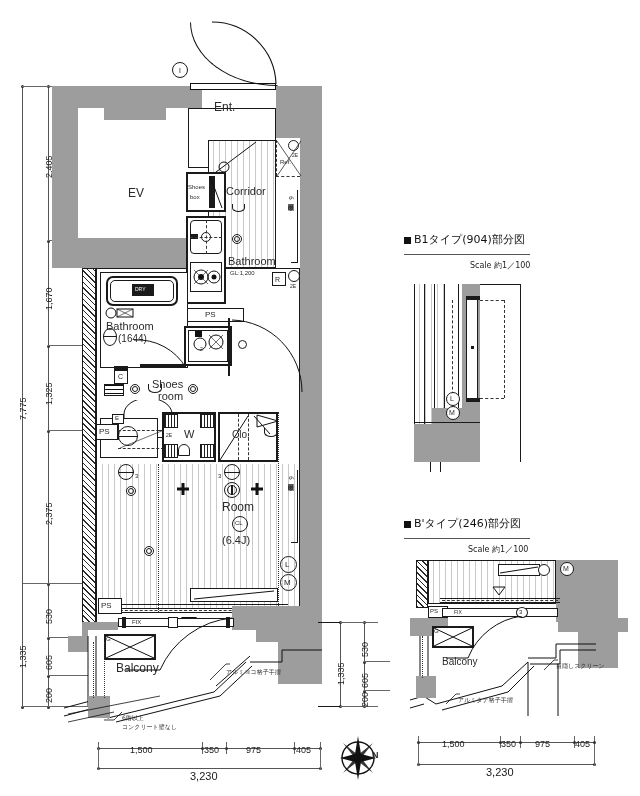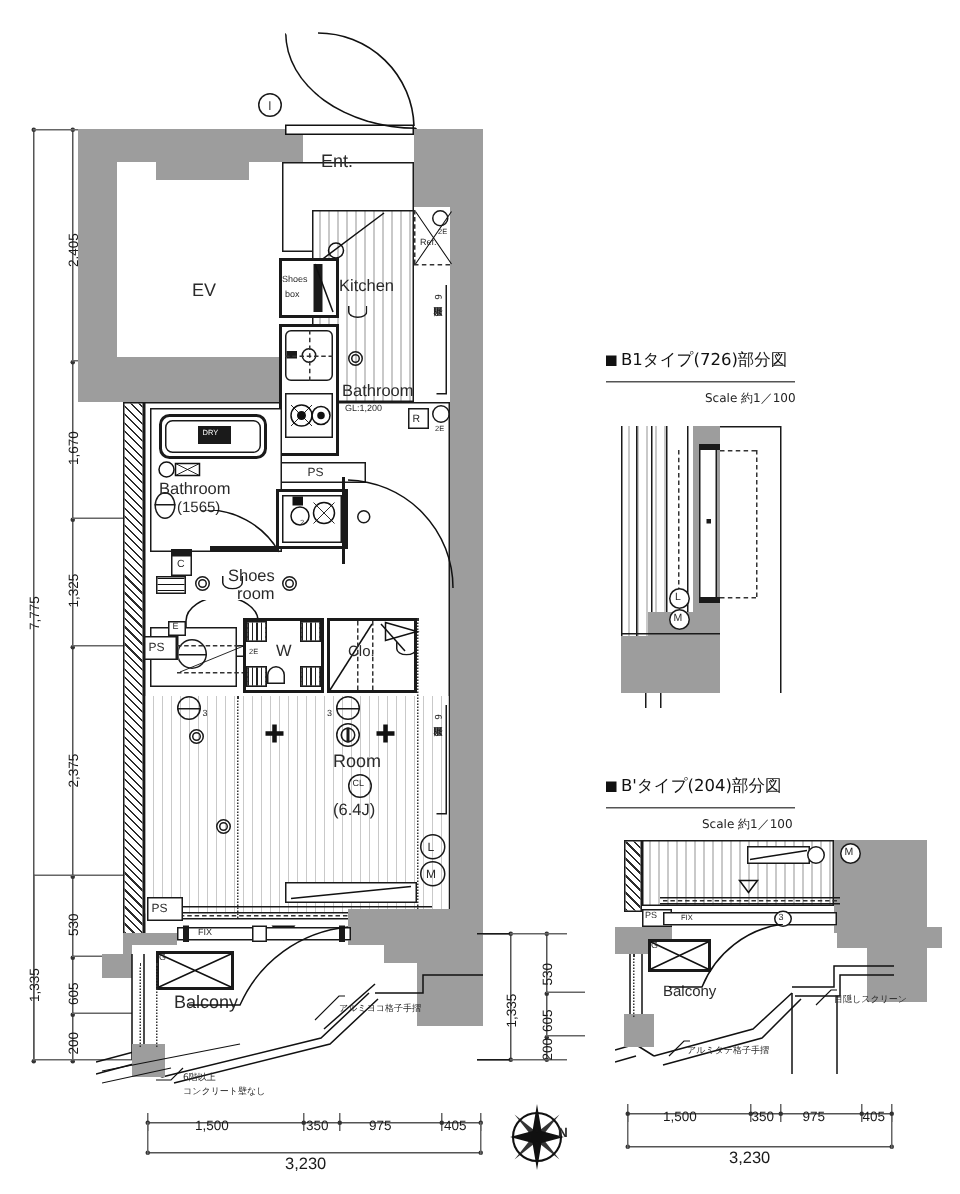--- a/index.html
+++ b/index.html
@@ -149,21 +149,21 @@
     <path d="M 96,64 A 64,64 0 0 0 32,2" fill="none" stroke="#111" stroke-width="1.1"></path>
   </svg>
 
   <div class="circ" style="left:172px;top:62px;width:16px;height:16px;"></div>
   <div class="lbl lbl-xs" style="left:179px;top:66px;font-size:8px;">l</div>
 
   <div class="lbl lbl-room" style="left:128px;top:186px;font-size:12px;">EV</div>
 
   <div class="floor" style="left:208px;top:140px;width:68px;height:128px;"></div>
   <div class="rect" style="left:208px;top:140px;width:68px;height:128px;background:transparent;"></div>
-  <div class="lbl lbl-room" style="left:226px;top:185px;font-size:11px;">Kitchen</div>
+  <div class="lbl lbl-room" style="left:226px;top:185px;font-size:11px;">Corridor</div>
 
   <svg class="abs" style="left:186px;top:138px;width:92px;height:58px;">
     <path d="M 6,52 L 70,4" fill="none" stroke="#111" stroke-width="1"></path>
     <circle cx="38" cy="29" r="5" fill="none" stroke="#111" stroke-width="1"></circle>
   </svg>
 
   <div class="circ" style="left:232px;top:204px;width:13px;height:8px;border-radius:0 0 50% 50%;border-top:none;"></div>
   <div class="circ" style="left:232px;top:234px;width:10px;height:10px;"></div>
   <div class="circ" style="left:234px;top:236px;width:6px;height:6px;"></div>
 
@@ -221,21 +221,21 @@
   <div class="blk" style="left:132px;top:284px;width:22px;height:12px;"></div>
   <div class="lbl lbl-xs" style="left:135px;top:286px;font-size:5px;color:#fff;">DRY</div>
   <svg class="abs" style="left:104px;top:306px;width:34px;height:14px;">
     <circle cx="7" cy="7" r="5" fill="none" stroke="#111" stroke-width="1"></circle>
     <rect x="13" y="3" width="16" height="8" fill="none" stroke="#111" stroke-width="1"></rect>
     <path d="M 13,3 L 29,11 M 13,11 L 29,3" stroke="#111" stroke-width="0.6"></path>
   </svg>
   <div class="circ" style="left:103px;top:328px;width:14px;height:18px;"></div>
   <div class="thin" style="left:103px;top:336px;width:14px;height:1px;"></div>
   <div class="lbl lbl-sm" style="left:106px;top:320px;font-size:11px;text-align:center;">Bathroom</div>
-  <div class="lbl lbl-sm" style="left:118px;top:333px;font-size:10px;">(1565)</div>
+  <div class="lbl lbl-sm" style="left:118px;top:333px;font-size:10px;">(1644)</div>
   <svg class="abs" style="left:120px;top:340px;width:70px;height:30px;">
     <path d="M 66,28 A 56,56 0 0 0 14,0" fill="none" stroke="#111" stroke-width="1"></path>
   </svg>
   <div class="blk" style="left:140px;top:364px;width:46px;height:4px;"></div>
 
   <div class="rectb" style="left:184px;top:326px;width:48px;height:40px;"></div>
   <div class="rect" style="left:188px;top:330px;width:40px;height:32px;"></div>
   <svg class="abs" style="left:188px;top:330px;width:40px;height:32px;">
     <circle cx="12" cy="14" r="6" fill="none" stroke="#111" stroke-width="1"></circle>
     <circle cx="28" cy="12" r="7" fill="none" stroke="#111" stroke-width="1"></circle>
@@ -443,21 +443,21 @@
       <path d="M22,2 L25,20 L40,24 L25,28 L22,46 L19,28 L4,24 L19,20 Z" fill="#111"></path>
       <path d="M7,9 L22,21 L37,9 L25,24 L37,39 L22,27 L7,39 L19,24 Z" fill="#111" opacity="0.85"></path>
     </svg>
   </div>
   <div class="lbl lbl-sm" style="left:372px;top:750px;font-size:9px;font-weight:bold;">N</div>
 
 </div>
 
 <div class="abs" style="left:404px;top:232px;width:236px;height:240px;">
   <div class="panel-title" style="left:0;top:0;">
-    <span class="sq"></span><span style="font-family:'DejaVu Sans',sans-serif;">B1タイプ(726)部分図</span>
+    <span class="sq"></span><span style="font-family:'DejaVu Sans',sans-serif;">B1タイプ(904)部分図</span>
   </div>
   <div class="panel-rule" style="left:0;top:22px;width:126px;"></div>
   <div class="panel-scale" style="left:66px;top:28px;font-family:'DejaVu Sans',sans-serif;">Scale 約1／100</div>
 
   <div class="abs" style="left:10px;top:52px;width:112px;height:180px;">
     <div class="floor" style="position:absolute;left:0;top:0;width:34px;height:178px;"></div>
     <div class="thinl" style="left:0;top:0;height:178px;"></div>
     <div class="thinl" style="left:10px;top:0;height:178px;"></div>
     <div class="thinl" style="left:20px;top:0;height:178px;"></div>
     <div class="thinl" style="left:30px;top:0;height:178px;"></div>
@@ -483,21 +483,21 @@
     <div class="circ" style="left:32px;top:122px;width:14px;height:14px;background:#fff;"></div>
     <div class="lbl lbl-xs" style="left:35px;top:125px;font-size:7px;">M</div>
 
     <div class="thinl" style="left:16px;top:178px;height:10px;"></div>
     <div class="thinl" style="left:26px;top:178px;height:10px;"></div>
   </div>
 </div>
 
 <div class="abs" style="left:404px;top:516px;width:236px;height:276px;">
   <div class="panel-title" style="left:0;top:0;">
-    <span class="sq"></span><span style="font-family:'DejaVu Sans',sans-serif;">B'タイプ(204)部分図</span>
+    <span class="sq"></span><span style="font-family:'DejaVu Sans',sans-serif;">B'タイプ(246)部分図</span>
   </div>
   <div class="panel-rule" style="left:0;top:22px;width:126px;"></div>
   <div class="panel-scale" style="left:64px;top:28px;font-family:'DejaVu Sans',sans-serif;">Scale 約1／100</div>
 
   <div class="abs" style="left:6px;top:44px;width:220px;height:160px;">
 
     <div class="wallhatch" style="left:6px;top:0;width:12px;height:48px;"></div>
 
     <div class="floor" style="left:18px;top:0;width:128px;height:44px;"></div>
     <div class="rect" style="left:18px;top:0;width:128px;height:44px;background:transparent;"></div>

